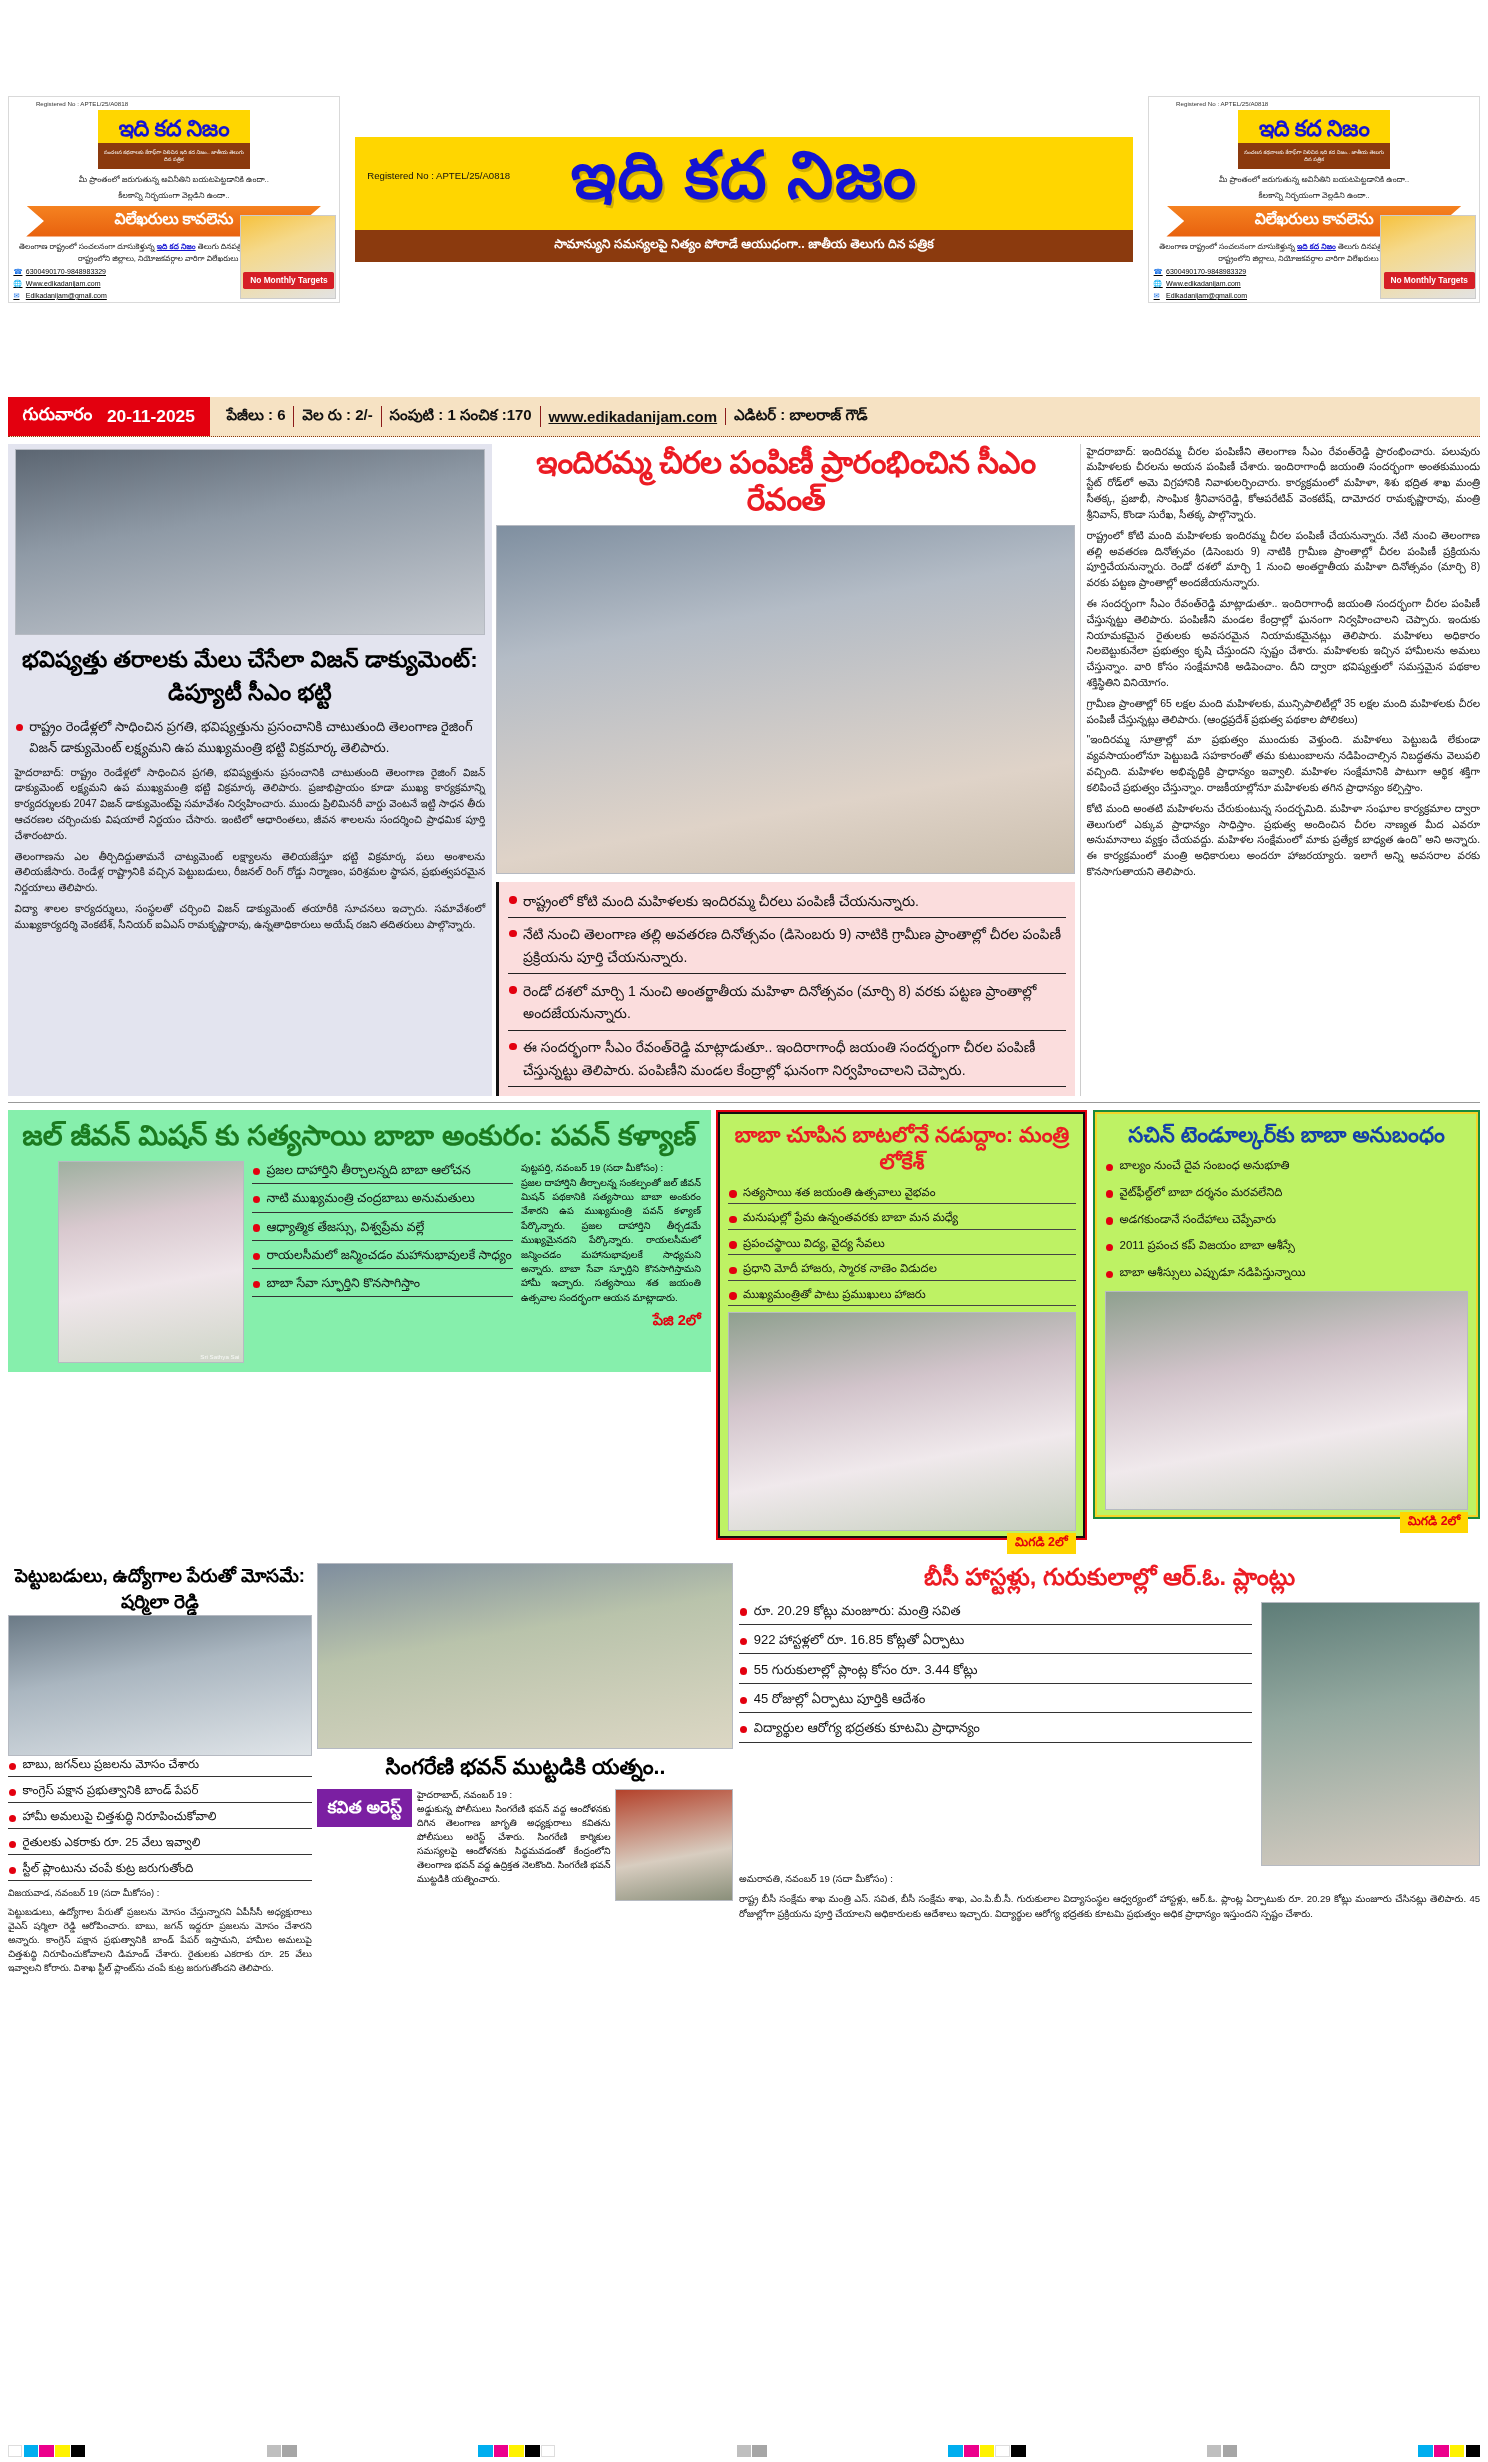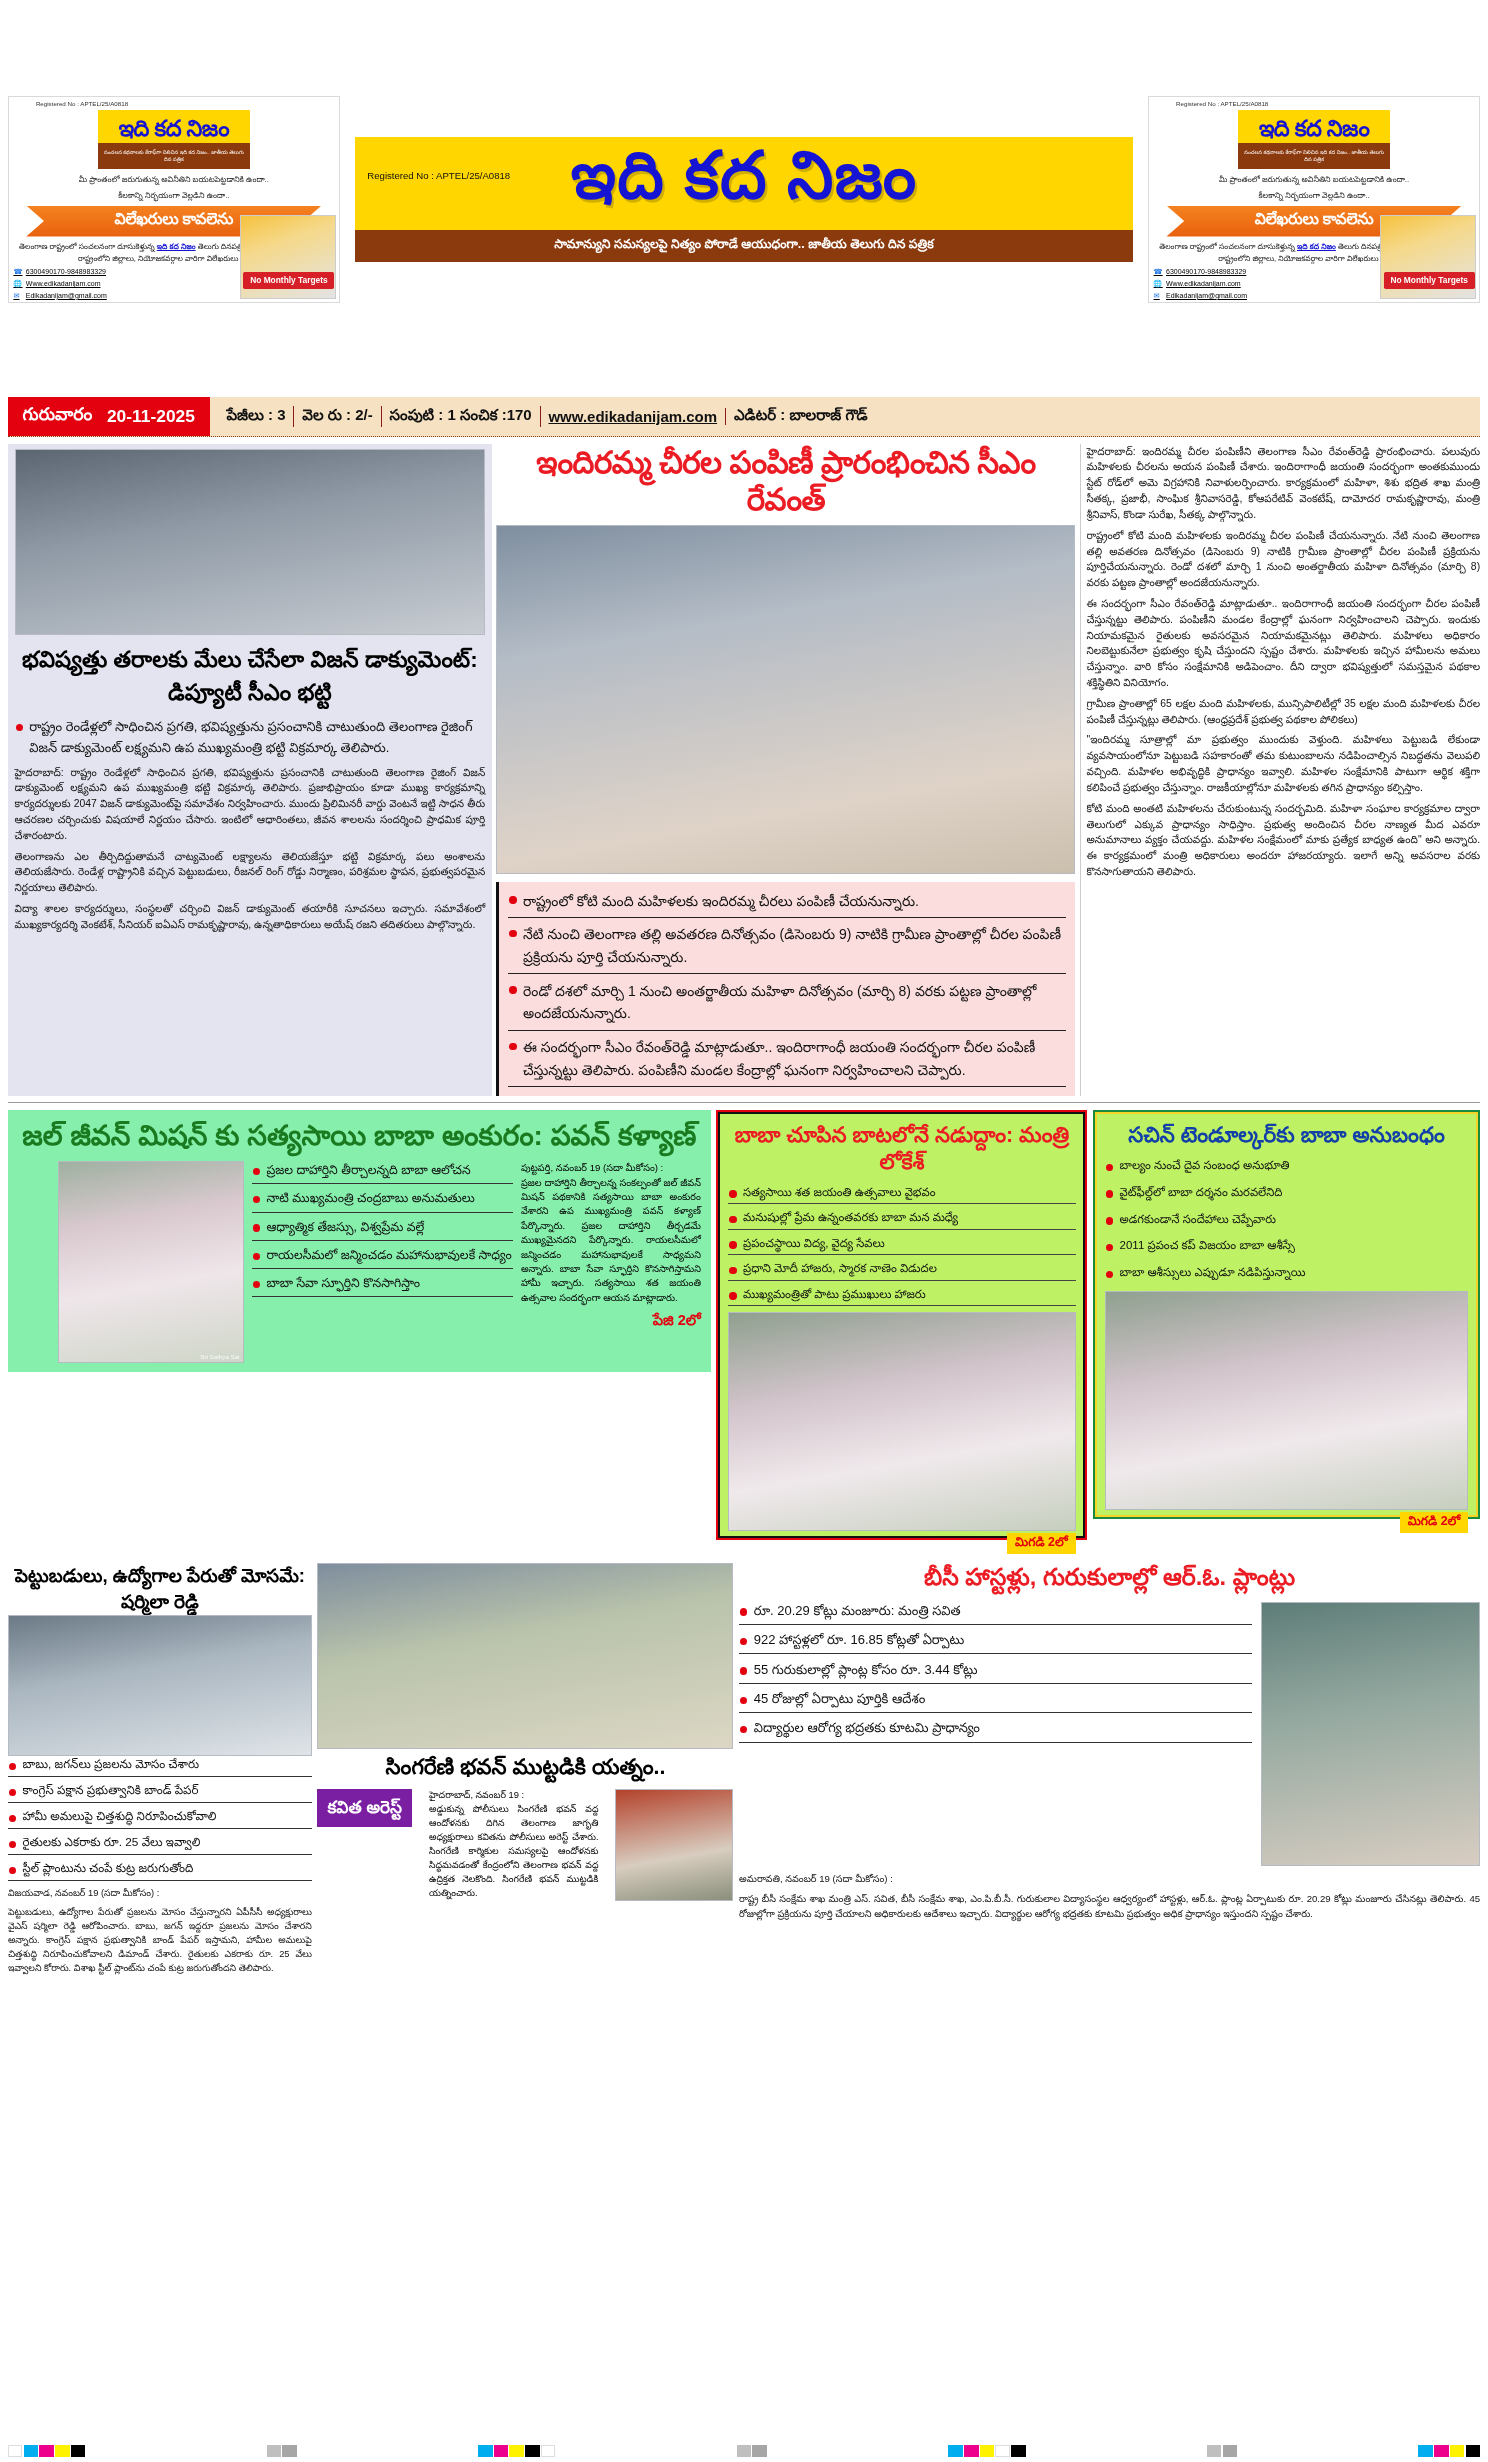--- a/index.html
+++ b/index.html
@@ -114,21 +114,21 @@
   .bottom { display:flex; gap:5.6px; margin-top:9px; }
   .bl { width:304px; }
   .bl h3 { font-size:18.6px; font-weight:900; text-align:center; line-height:1.4; margin-bottom:0; }
   .photo.sharmila { height:141px; background:linear-gradient(170deg,#6b7a86 0%,#aab6c0 40%,#dfe4e8 100%); }
   .bl li { font-size:11.8px; line-height:1.45; border-bottom:0.8px solid #333; padding-bottom:2.8px; margin-bottom:5px; }
   .bl .body-text { font-size:9.3px; margin-top:4.5px; }
 
   .bc { width:416px; }
   .photo.protest { height:186px; background:linear-gradient(170deg,#7f8e9e 0%,#b9c3ab 40%,#dcd7c4 100%); }
   .bc h3 { font-size:21.4px; font-weight:900; text-align:center; margin:5.6px 0; }
-  .bc-flex { display:flex; gap:17px; }
+  .bc-flex { display:flex; gap:5px; }
   .kavita-box { background:#7B1FA2; color:#fff; font-size:17px; font-weight:900; text-align:center; padding:7.9px 10px; line-height:1.3; height:fit-content; }
   .bc-text { flex:1; font-size:9.3px; line-height:1.5; text-align:justify; }
   .photo.banner { width:118px; height:112px; background:linear-gradient(170deg,#b4422b 0%,#d8cdc0 60%,#8a8f7a 100%); }
 
   .br { flex:1; }
   .br h3 { font-size:23.6px; font-weight:900; color:#EC1C24; text-align:center; line-height:1.25; margin-bottom:9px; }
   .br-flex { display:flex; gap:9px; }
   .br-bullets { flex:1; }
   .br-bullets li { font-size:13px; line-height:1.45; border-bottom:0.8px solid #333; padding-bottom:3.4px; margin-bottom:6.2px; }
   .photo.savitha { width:219px; height:264px; background:linear-gradient(170deg,#5e7d78 0%,#93a89f 40%,#d8cdc2 100%); }
@@ -227,21 +227,21 @@
       <div class="ad-badge">No Monthly Targets</div>
     </div>
   </div>
 
   <div class="infobar">
     <div class="ib-date">
       <span>గురువారం</span>
       <span>20-11-2025</span>
     </div>
     <div class="ib-rest">
-      <span>పేజీలు : 3</span>
+      <span>పేజీలు : 6</span>
       <span>వెల రు : 2/-</span>
       <span>సంపుటి : 1 సంచిక :170</span>
       <span class="ib-url">www.edikadanijam.com</span>
       <span>ఎడిటర్ : బాలరాజ్ గౌడ్</span>
     </div>
   </div>
 
   <div class="lead">
 
     <div class="lead-left">

